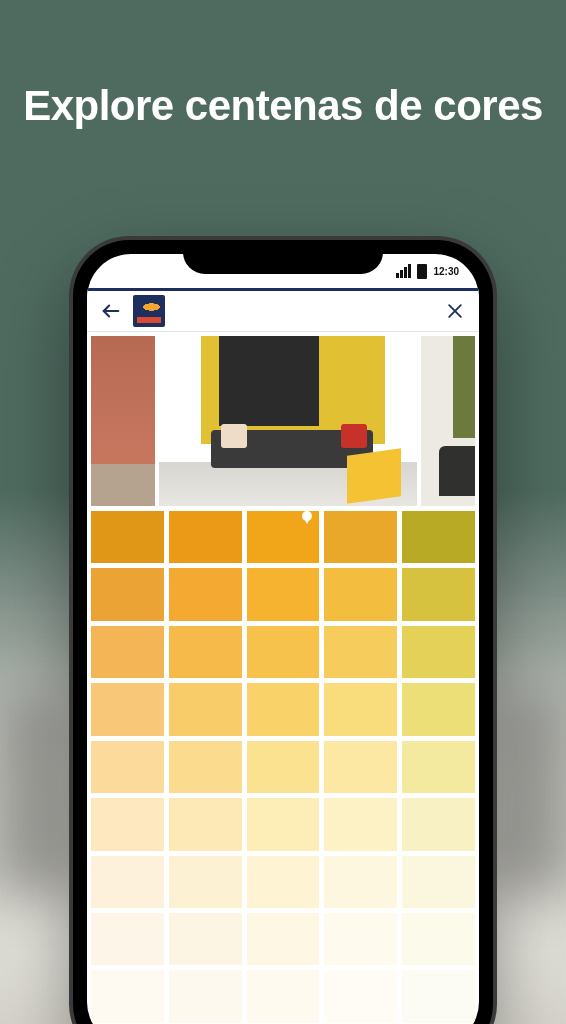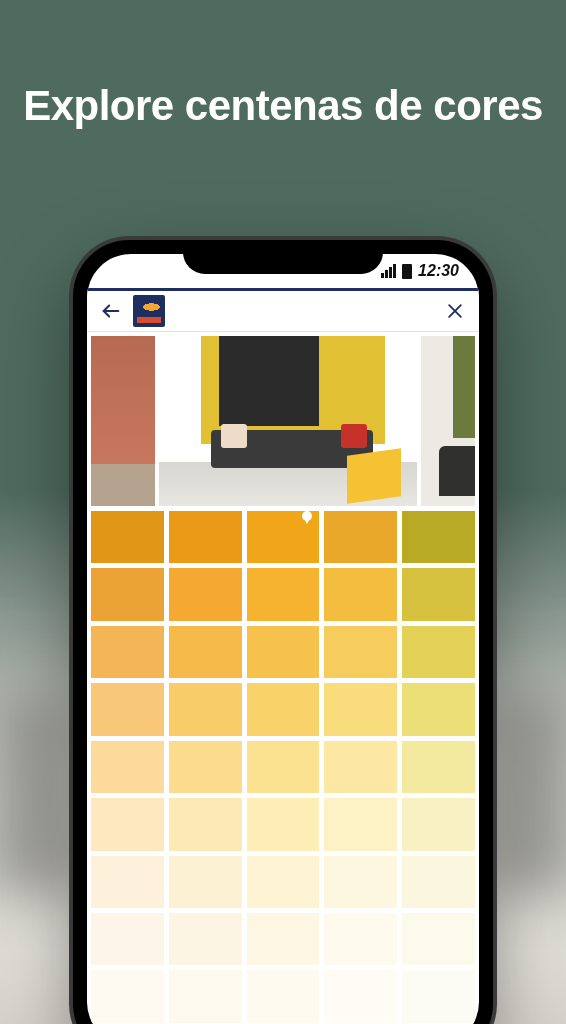--- a/index.html
+++ b/index.html
@@ -67,24 +67,23 @@
   border-radius: 0 0 22px 22px;
   z-index: 5;
 }
 .status-bar {
   height: 34px;
   display: flex;
   justify-content: flex-end;
   align-items: center;
   padding: 0 20px;
   gap: 6px;
-  font-size: 16px;
+  font-size: 10px;
   font-weight: 600;
   color: #111;
-  font-style: italic;
 }
 .sig { display: flex; align-items: flex-end; gap: 1px; }
 .sig span { width: 3px; background: #111; }
 .s1 { height: 5px; } .s2 { height: 8px; } .s3 { height: 11px; } .s4 { height: 14px; }
 .batt { width: 10px; height: 15px; background: #111; border-radius: 1px; }
 
 .topbar {
   height: 44px;
   border-top: 3px solid #1e2e5e;
   border-bottom: 1px solid #e3e3e3;

